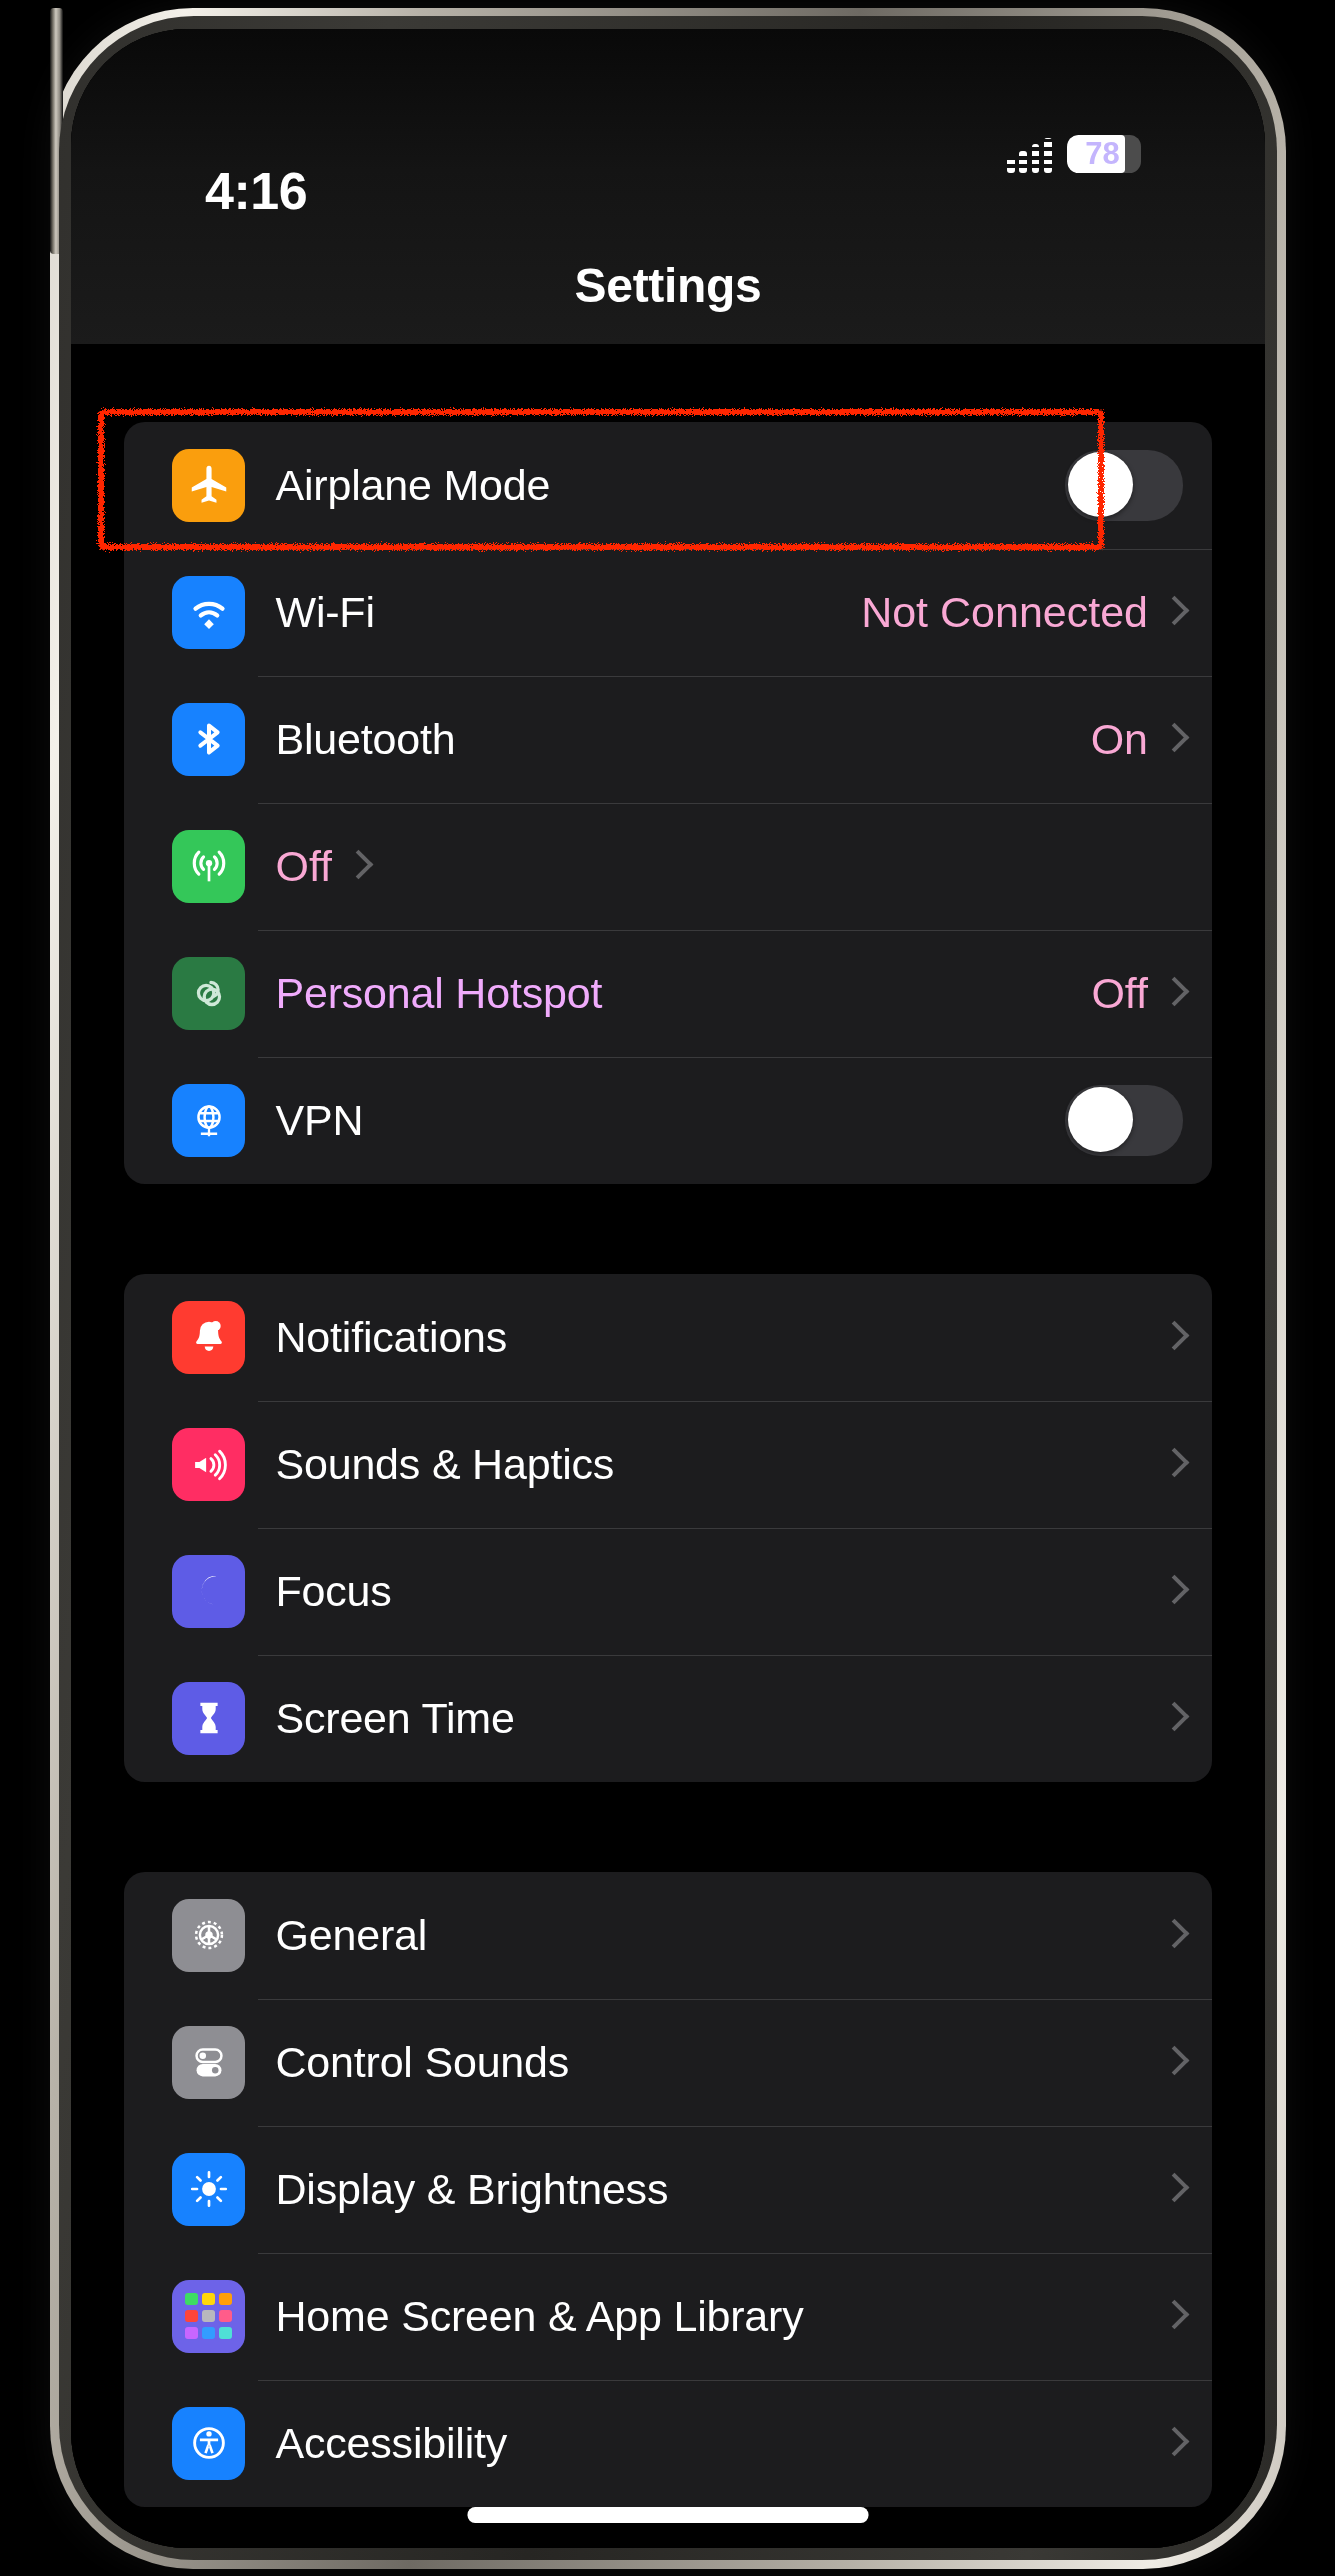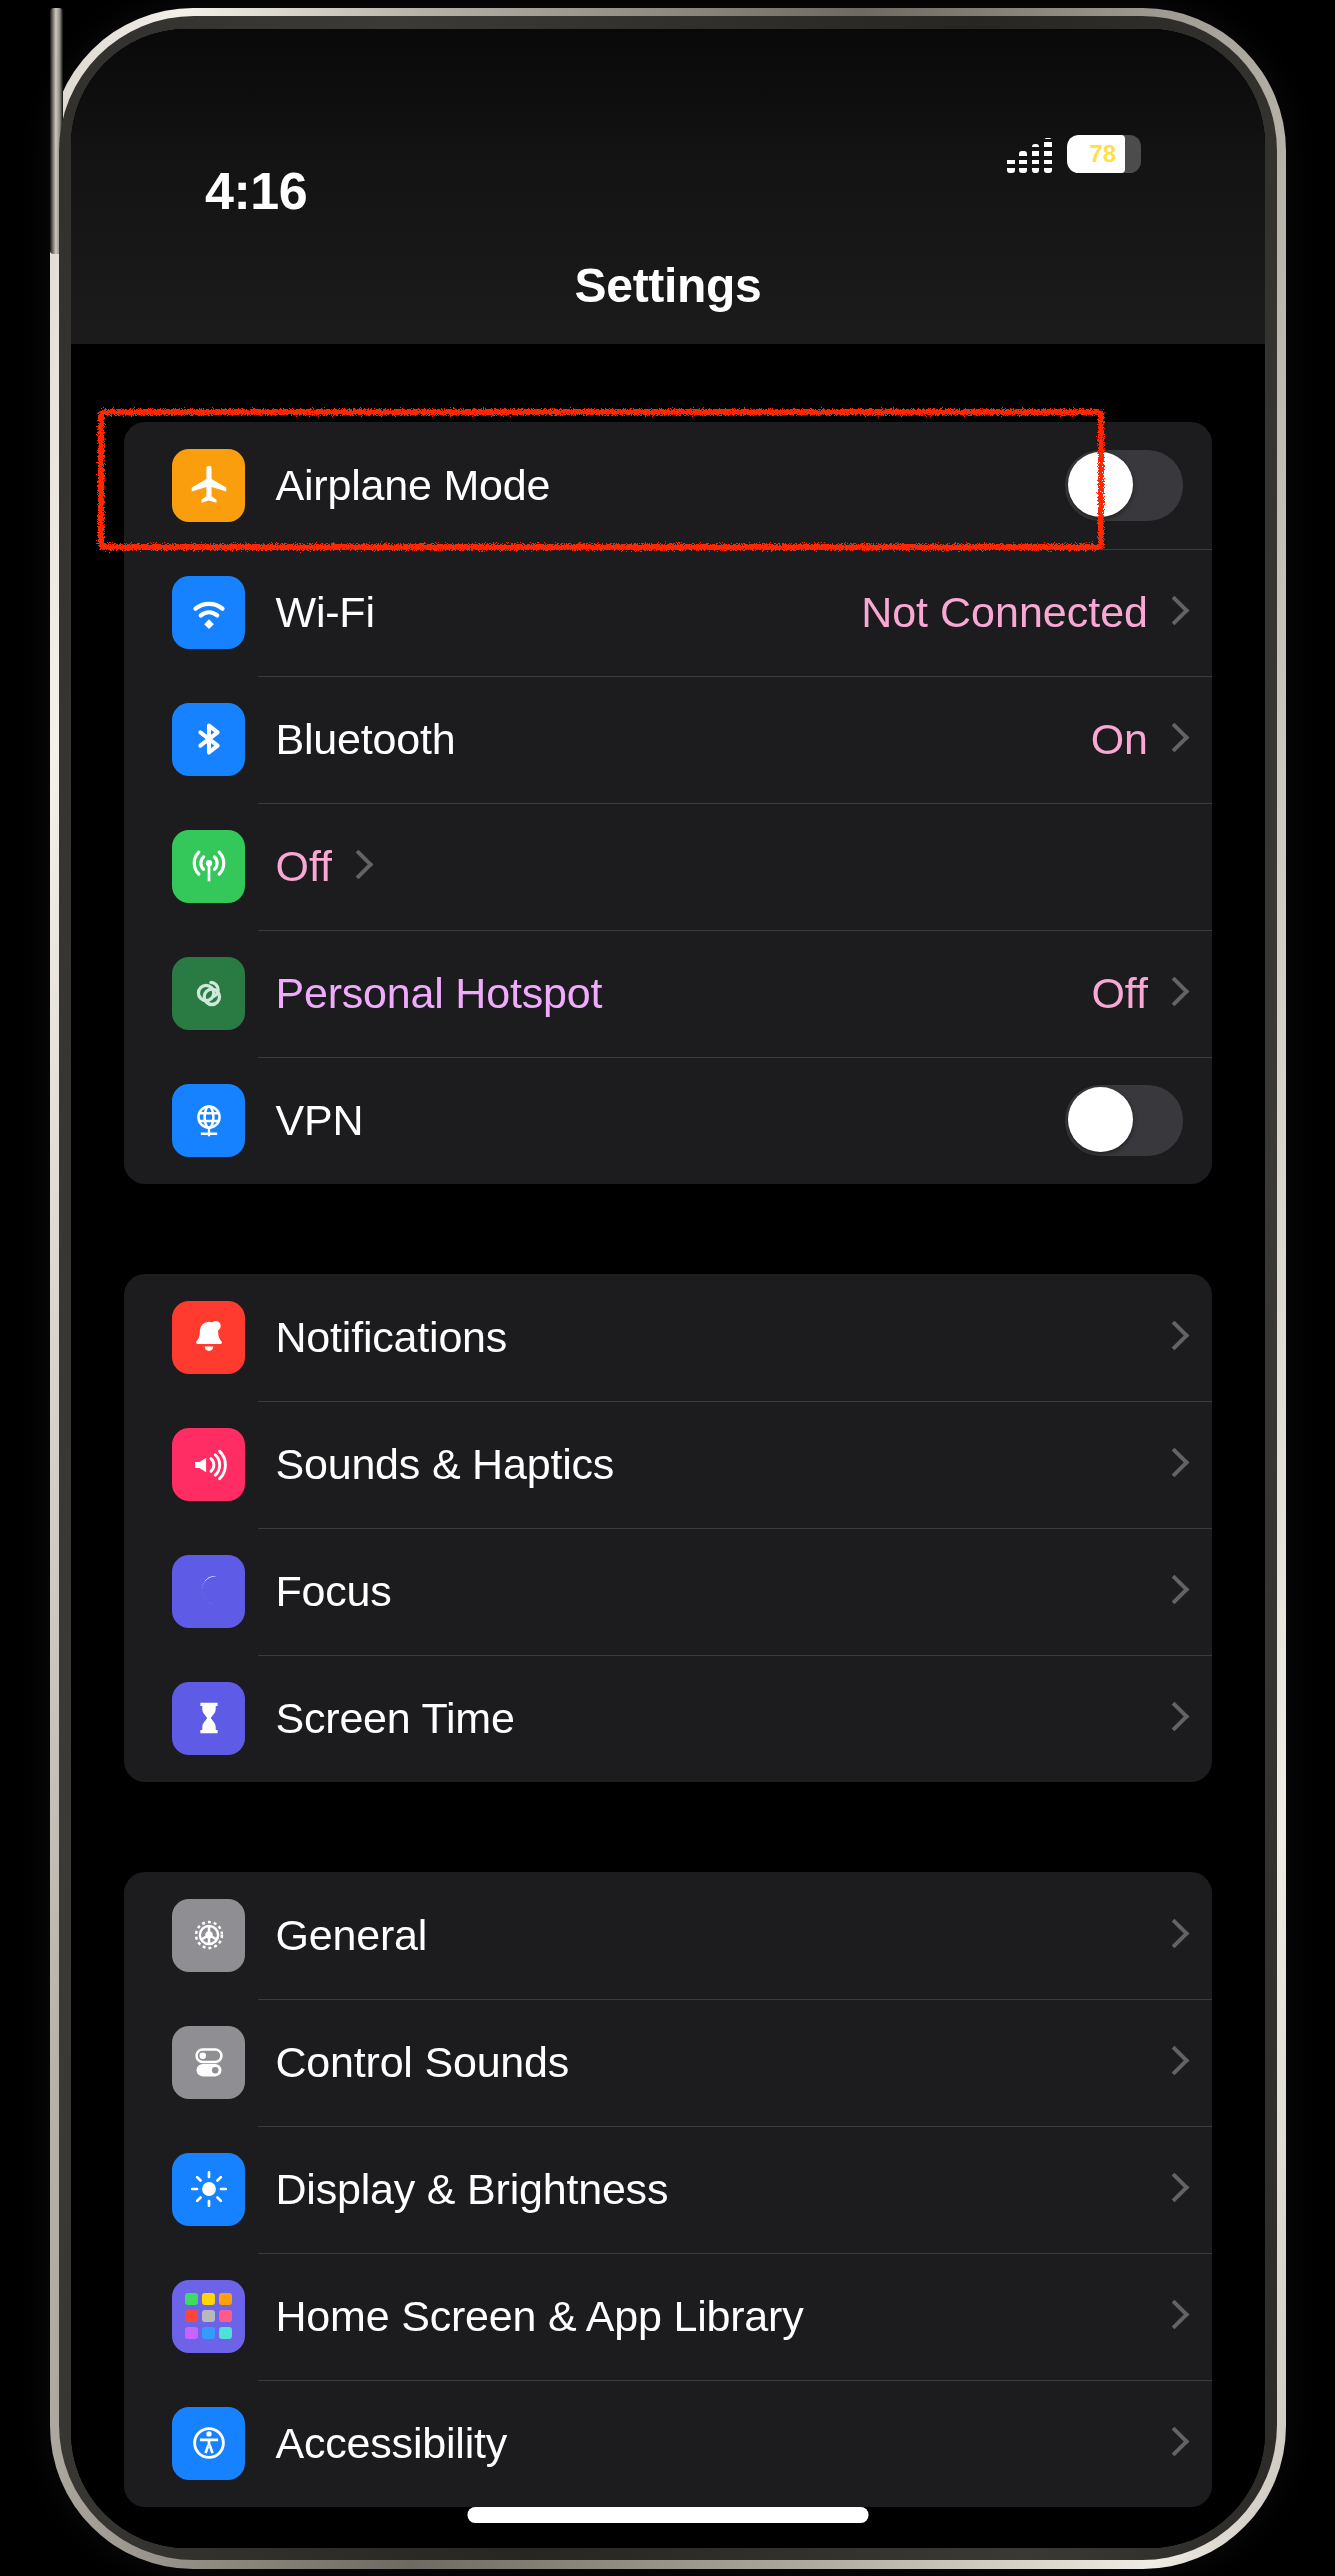--- a/index.html
+++ b/index.html
@@ -171,23 +171,23 @@
     width: 78%;
     background: #fff;
     border-radius: 11.4px 3.8px 3.8px 11.4px;
   }
   .battery-pct {
     position: absolute;
     left: 0; right: 0; top: 0; bottom: 0;
     display: flex;
     align-items: center;
     justify-content: center;
-    font-size: 24px;
+    font-size: 31px;
     font-weight: 700;
-    color: #fde047;
+    color: #c4b5fd;
     z-index: 2;
     padding-right: 2.9px;
   }
   .nav-title {
     position: absolute;
     left: 0; right: 0;
     top: 229px;
     text-align: center;
     font-size: 48px;
     font-weight: 700;

